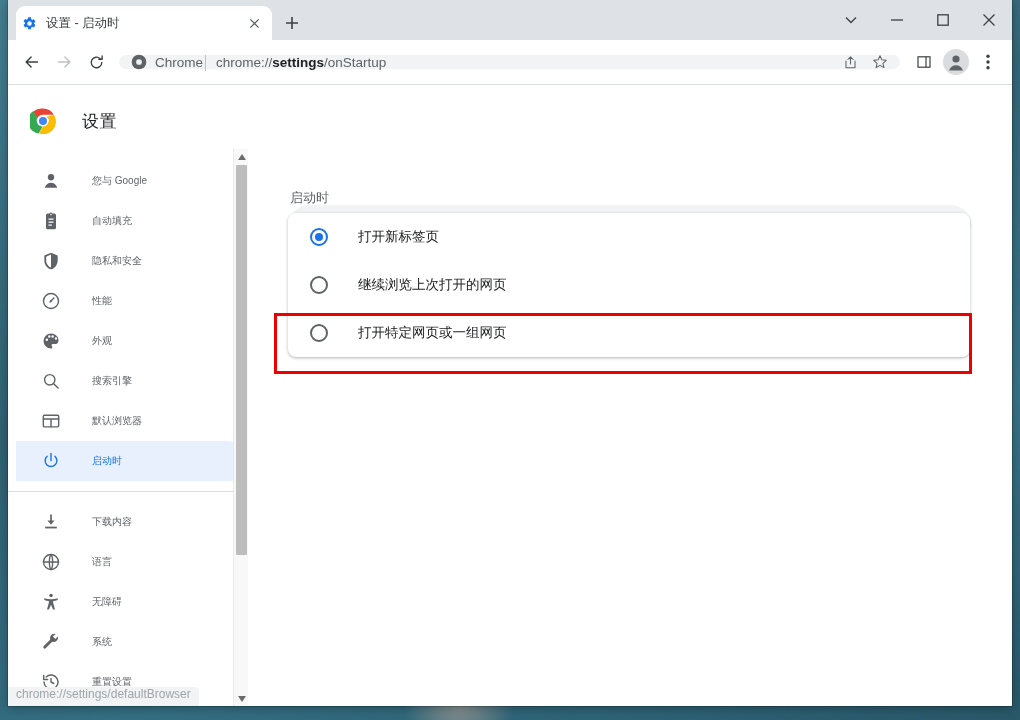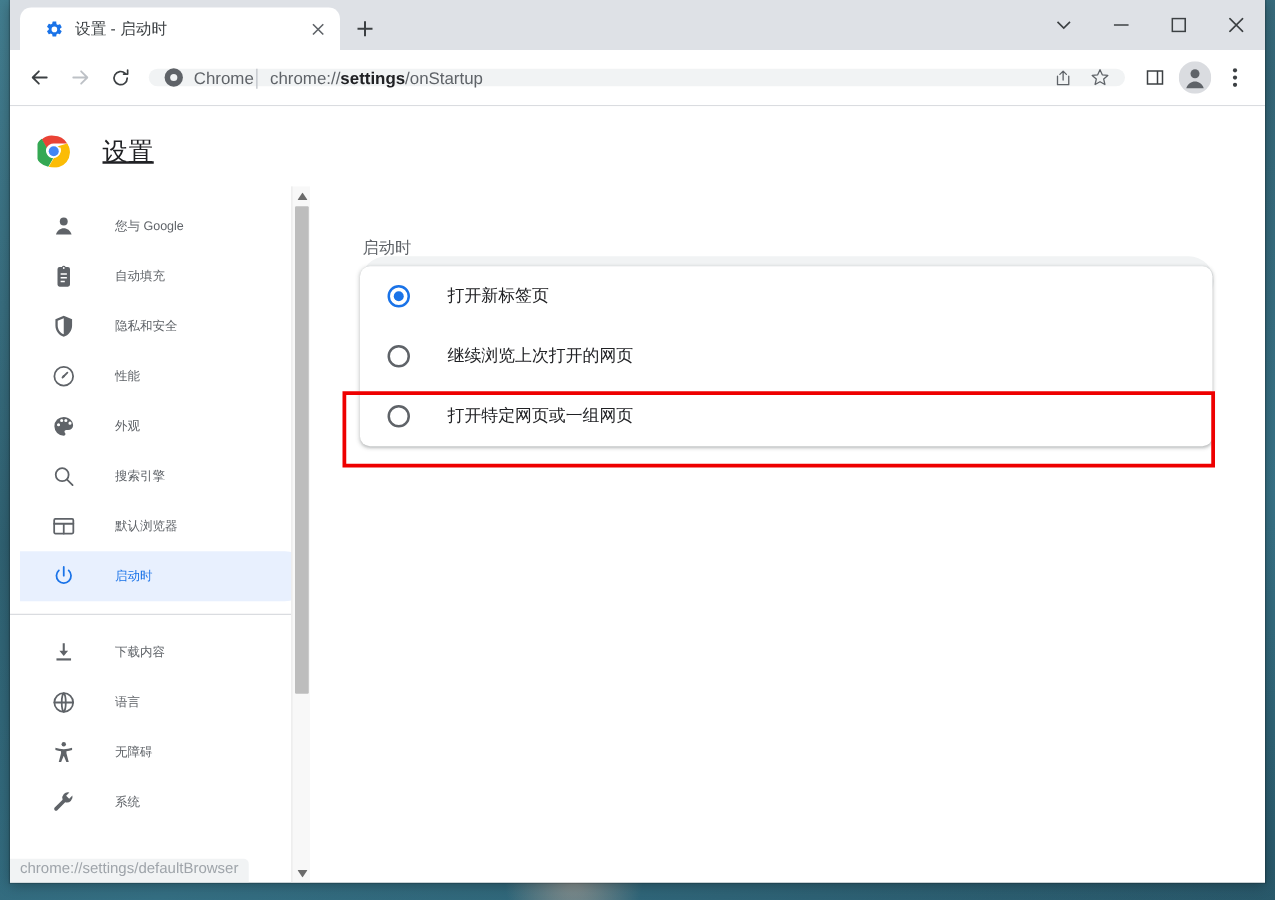--- a/index.html
+++ b/index.html
@@ -36,21 +36,21 @@
     display: flex; align-items: flex-end;
     position: relative;
     flex: none;
   }
   .tab {
     margin-left: 8px;
     width: 256px; height: 34px;
     background: #ffffff;
     border-radius: 9px 9px 0 0;
     display: flex; align-items: center;
-    padding: 0 8px 0 19px;
+    padding: 0 8px 0 5px;
     position: relative;
   }
   .tab-favicon { width: 16px; height: 16px; flex: none; display:flex; align-items:center; justify-content:center;}
   .tab-title {
     flex: 1;
     font-size: 12.5px;
     color: #3c4043;
     margin-left: 9px;
     white-space: nowrap; overflow: hidden; text-overflow: ellipsis;
   }
@@ -122,23 +122,22 @@
   
   .settings-header {
     height: 56px;
     display: flex; align-items: center;
     padding-left: 22px;
     flex: none;
     margin-top: 8px;
   }
   .chrome-logo { width: 26px; height: 26px; flex: none; }
   .settings-title {
-    font-size: 20px; color: #202124; margin-left: 26px;
+    font-size: 17px; color: #202124; margin-left: 26px;
     letter-spacing: .5px;
-    text-decoration: underline;
   }
   .searchbar {
     position: absolute; left: 281px; top: 120px;
     width: 682px; height: 40px;
     background: #f1f3f4; border-radius: 20px;
     display: flex; align-items: center; padding-left: 18px;
   }
   .searchbar .s-icon { color: #5f6368; display:flex; }
   .searchbar .s-text { font-size: 13.5px; color: #5f6368; margin-left: 18px; }
 
@@ -486,20 +485,30 @@
               <span class="lb">无障碍</span>
             </div>
             <div class="nav-item">
               <span class="ic">
                 <svg width="20" height="20" viewBox="0 0 24 24" fill="#5f6368">
                   <path d="M20.3 5.3a5.4 5.4 0 0 1-6.9 6.5L5.6 19.6a1.8 1.8 0 0 1-2.5-2.5l7.8-7.8a5.4 5.4 0 0 1 6.5-6.9l-3.1 3.1 2.9 2.9 3.1-3.1z"></path>
                 </svg>
               </span>
               <span class="lb">系统</span>
             </div>
+            <div class="nav-item">
+              <span class="ic">
+                <svg width="20" height="20" viewBox="0 0 24 24" fill="none" stroke="#5f6368" stroke-width="1.7" stroke-linecap="round" stroke-linejoin="round">
+                  <path d="M3.6 12a8.4 8.4 0 1 0 2.6-6.1"></path>
+                  <path d="M3.2 4.2 L3.2 9 L8 9"></path>
+                  <path d="M12 7.6 L12 12 L15.4 13.8"></path>
+                </svg>
+              </span>
+              <span class="lb">重置设置</span>
+            </div>
           </div>
         <div class="sb-scroll">
           <div class="sb-arrow up">
             <svg width="8" height="6" viewBox="0 0 8 6" fill="#6b6b6b">
                 <path d="M4 0 L8 6 L0 6 Z"></path>
               </svg>
           </div>
           <div class="sb-thumb"></div>
           <div class="sb-arrow dn">
             <svg width="8" height="6" viewBox="0 0 8 6" fill="#6b6b6b">

